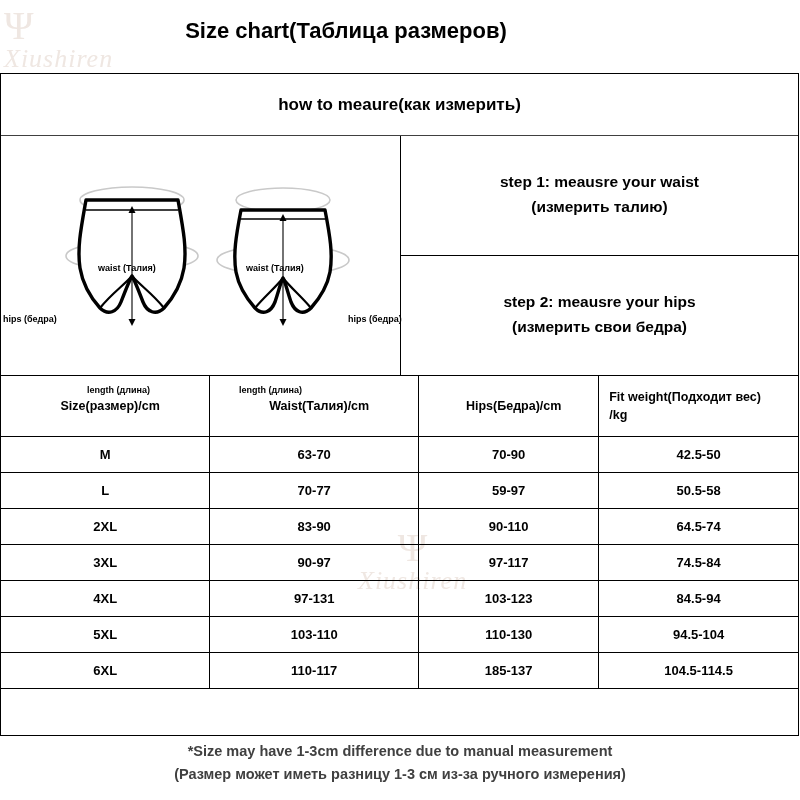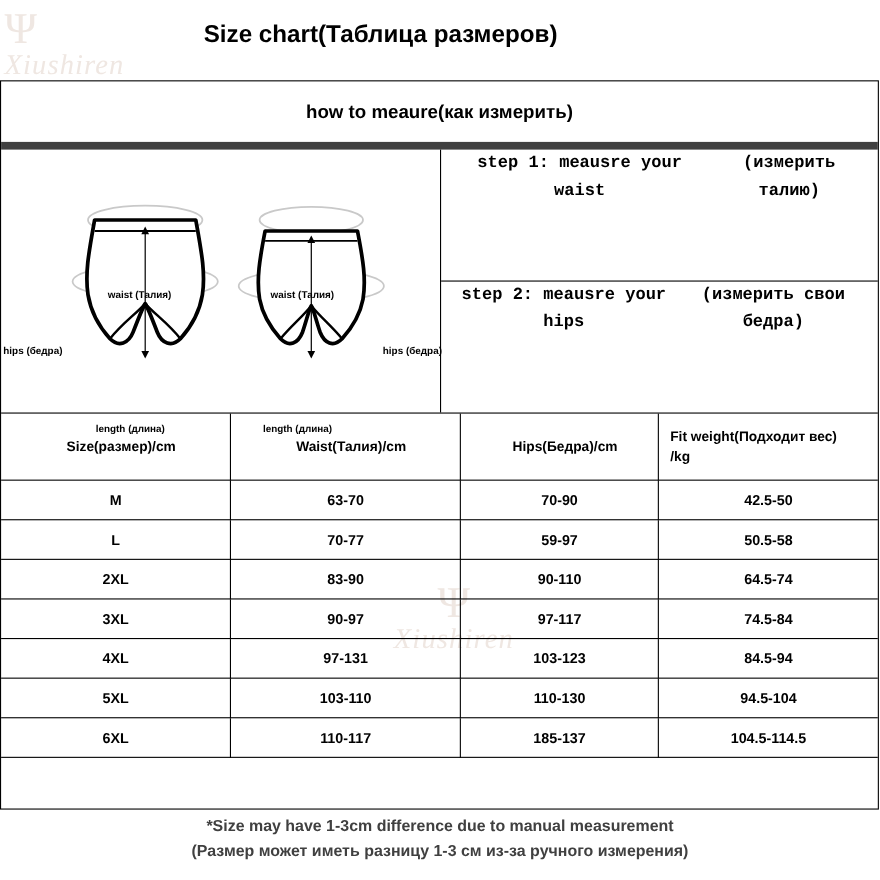--- a/index.html
+++ b/index.html
@@ -87,21 +87,21 @@
     z-index: 1;
   }
 
   
   .howto {
     position: absolute;
     left: 0;
     top: 0;
     width: 100%;
     height: 62px;
-    border-bottom: 7px solid #404040;
+    border-bottom: 1px solid #404040;
     box-sizing: border-box;
     display: flex;
     align-items: center;
     justify-content: center;
     font-size: 17px;
     font-weight: bold;
   }
 
   
   .mid {
@@ -123,28 +123,27 @@
   }
   .steps {
     flex: 1;
     display: flex;
     flex-direction: column;
   }
   .step {
     height: 50%;
     box-sizing: border-box;
     display: flex;
-    flex-direction: row;
+    flex-direction: column;
     justify-content: center;
     font-size: 15.5px;
     font-weight: bold;
     line-height: 1.6;
     padding: 0 8px;
     text-align: center;
-    font-family: Liberation Mono, monospace;
   }
   .step.first { border-bottom: 1px solid #000; }
 
   
   .table {
     position: absolute;
     left: 0;
     top: 302px;
     width: 100%;
   }

